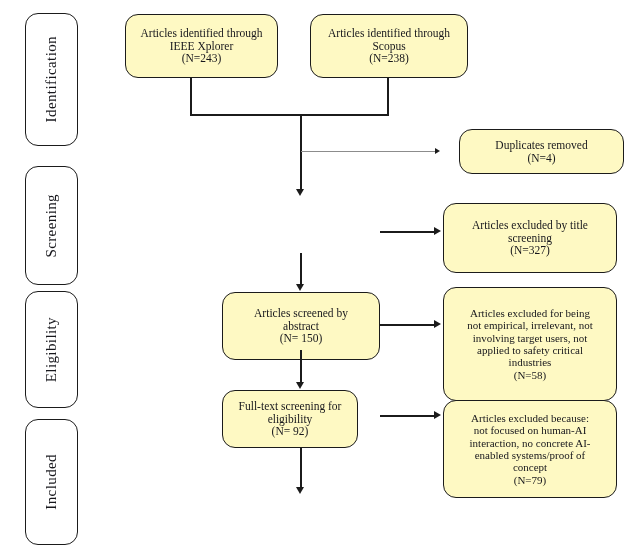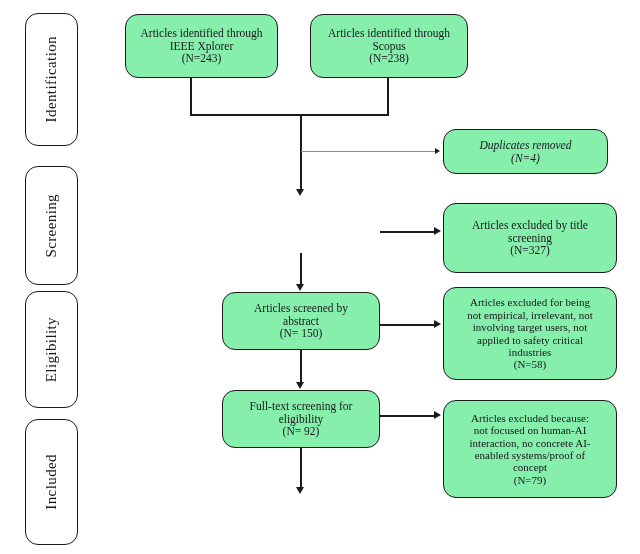--- a/index.html
+++ b/index.html
@@ -19,21 +19,21 @@
     background: #ffffff;
     overflow: hidden;
   }
 
   
   .node {
     position: absolute;
     box-sizing: border-box;
     border: 1.4px solid #1b1b1b;
     border-radius: 13px;
-    background: #86efac;
+    background: #fef9c3;
     display: flex;
     align-items: center;
     justify-content: center;
     text-align: center;
     padding: 3px 6px;
     line-height: 1.13;
     font-size: 11.5px;
     color: #17171c;
   }
   .node .txt {
@@ -128,60 +128,60 @@
   <div class="ln v" style="left:190px; top:78px; height:38px;"></div>
   <div class="ln v" style="left:387px; top:78px; height:38px;"></div>
   <div class="ln h" style="left:190px; top:114px; width:199px;"></div>
 
   <div class="ln v" style="left:300px; top:114px; height:76px;"></div>
   <div class="arw down" style="left:296px; top:189px;"></div>
 
   <div class="ln thin h" style="left:301px; top:151px; width:135px;"></div>
   <div class="arw right sm" style="left:435px; top:148px;"></div>
 
-  <div class="node" style="left:443px; top:129px; width:165px; height:45px;font-style:italic;">
+  <div class="node" style="left:459px; top:129px; width:165px; height:45px;">
     <span class="txt">Duplicates removed
 (N=4)</span>
   </div>
 
 
   <div class="ln h" style="left:380px; top:231px; width:56px;"></div>
   <div class="arw right" style="left:434px; top:227px;"></div>
 
   <div class="node" style="left:443px; top:203px; width:174px; height:70px;">
     <span class="txt">Articles excluded by title
 screening
 (N=327)</span>
   </div>
 
   <div class="ln v" style="left:300px; top:253px; height:33px;"></div>
   <div class="arw down" style="left:296px; top:284px;"></div>
 
-  <div class="node" style="left:222px; top:292px; width:158px; height:58px;">
+  <div class="node" style="left:222px; top:292px; width:158px; height:68px;">
     <span class="txt">Articles screened by
 abstract
 (N= 150)</span>
   </div>
 
   <div class="ln h" style="left:380px; top:324px; width:56px;"></div>
   <div class="arw right" style="left:434px; top:320px;"></div>
 
-  <div class="node" style="left:443px; top:287px; width:174px; height:93px; font-size:11px;">
+  <div class="node" style="left:443px; top:287px; width:174px; height:114px; font-size:11px;">
     <span class="txt">Articles excluded for being
 not empirical, irrelevant, not
 involving target users, not
 applied to safety critical
 industries
 (N=58)</span>
   </div>
 
   <div class="ln v" style="left:300px; top:350px; height:34px;"></div>
   <div class="arw down" style="left:296px; top:382px;"></div>
 
-  <div class="node" style="left:222px; top:390px; width:158px; height:58px;">
+  <div class="node" style="left:222px; top:390px; width:136px; height:58px;">
     <span class="txt">Full-text screening for
 eligibility
 (N= 92)</span>
   </div>
 
   <div class="ln h" style="left:380px; top:415px; width:56px;"></div>
   <div class="arw right" style="left:434px; top:411px;"></div>
 
   <div class="node" style="left:443px; top:400px; width:174px; height:98px; font-size:11px;">
     <span class="txt">Articles excluded because:

